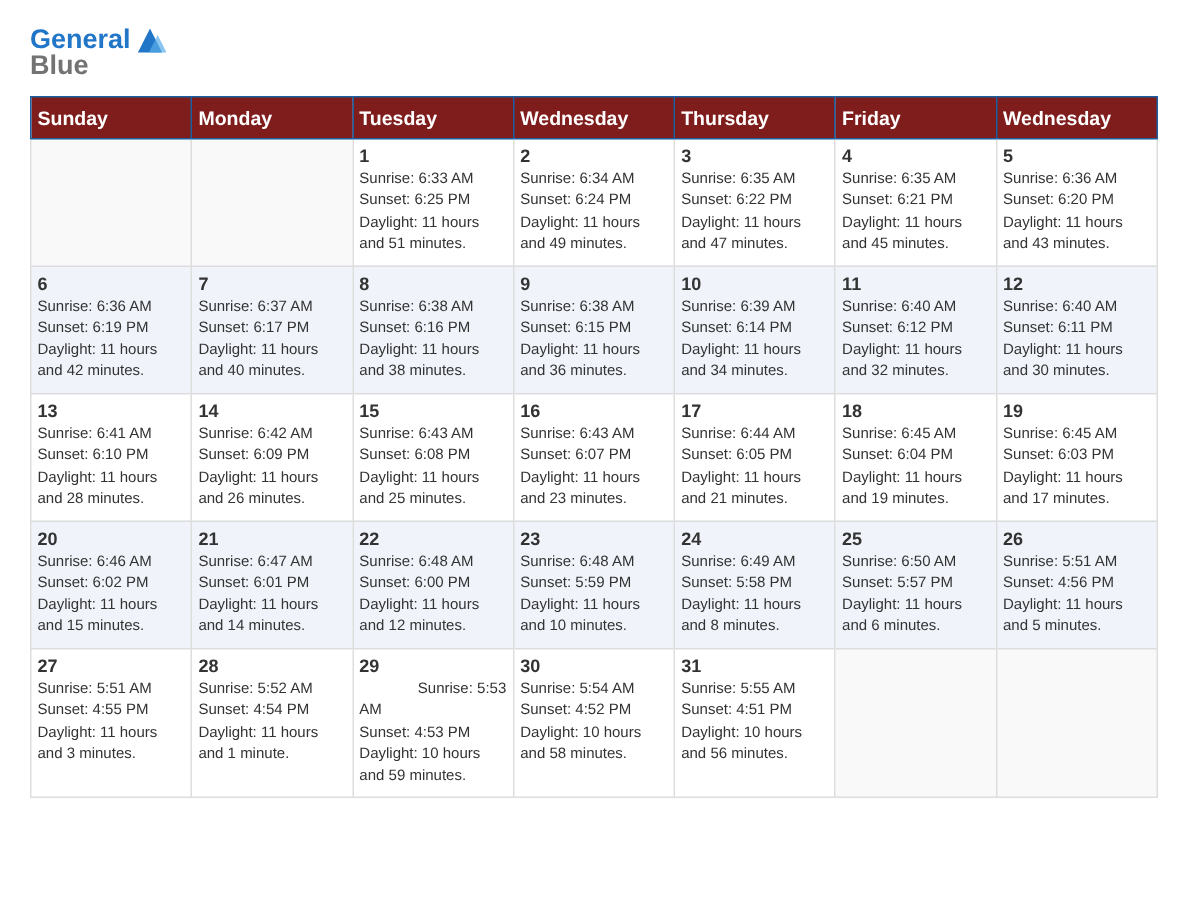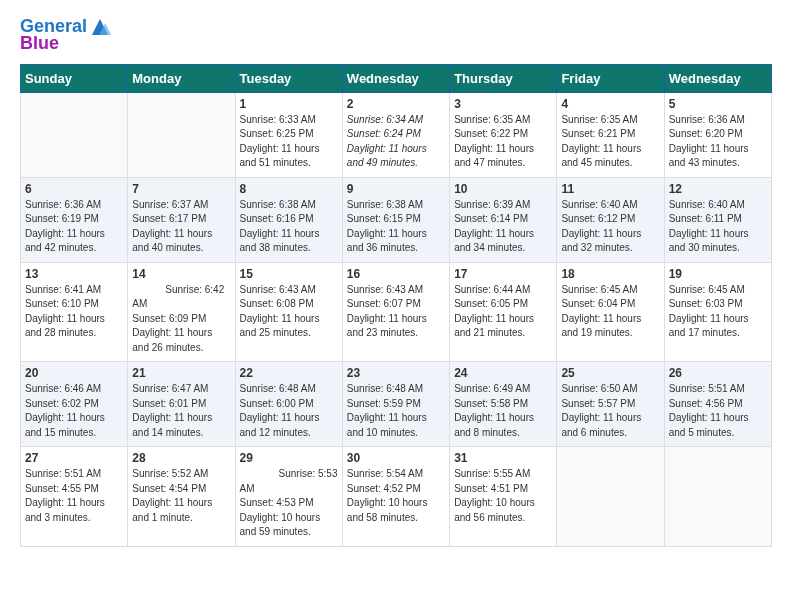--- a/index.html
+++ b/index.html
@@ -54,21 +54,21 @@
       font-size: 14px;
       color: #555;
       margin-top: 2px;
     }
     .calendar {
       width: 100%;
       border-collapse: collapse;
       table-layout: fixed;
     }
     .calendar thead th {
-      background: #0f766e;
+      background: #7f1d1d;
       color: #fff;
       font-size: 13px;
       font-weight: bold;
       padding: 6px 4px;
       text-align: left;
       border: 1px solid #1a5fa0;
     }
     .calendar tbody tr {
       border-bottom: 1px solid #ccc;
     }
@@ -113,21 +113,21 @@
   <div class="header">
     <div class="logo">
       <div>
         <div style="display:flex;align-items:center;">
           <span class="logo-text"><span>General</span></span>
           <svg class="logo-icon" viewBox="0 0 30 30" xmlns="http://www.w3.org/2000/svg">
             <polygon points="4,26 15,4 26,26" fill="#2176c7"></polygon>
             <polygon points="14,26 22,10 30,26" fill="#5aaeea" opacity="0.7"></polygon>
           </svg>
         </div>
-        <div class="logo-text" style="color:#a21caf;margin-top:-4px;">Blue</div>
+        <div class="logo-text" style="color:#737373;margin-top:-4px;">Blue</div>
       </div>
     </div>
     <div class="title-block">
       <div class="month-title"></div>
       <div class="subtitle"></div>
     </div>
   </div>
 
   <table class="calendar">
     <thead>
@@ -141,21 +141,21 @@
           <th>Wednesday</th>
         </tr>
     </thead>
     <tbody id="cal-body">
     <tr class="row-odd">
           <td class="empty"></td>
           <td class="empty"></td>
           <td><span class="day-num">1</span><span class="day-info" style="white-space: pre-line;">Sunrise: 6:33 AM
 Sunset: 6:25 PM
 Daylight: 11 hours and 51 minutes.</span></td>
-          <td><span class="day-num">2</span><span class="day-info" style="white-space: pre-line; font-style: italic;">Sunrise: 6:34 AM
+          <td><span class="day-num">2</span><span class="day-info" style="white-space: pre-line;">Sunrise: 6:34 AM
 Sunset: 6:24 PM
 Daylight: 11 hours and 49 minutes.</span></td>
           <td><span class="day-num">3</span><span class="day-info" style="white-space: pre-line;">Sunrise: 6:35 AM
 Sunset: 6:22 PM
 Daylight: 11 hours and 47 minutes.</span></td>
           <td><span class="day-num">4</span><span class="day-info" style="white-space: pre-line;">Sunrise: 6:35 AM
 Sunset: 6:21 PM
 Daylight: 11 hours and 45 minutes.</span></td>
           <td><span class="day-num">5</span><span class="day-info" style="white-space: pre-line;">Sunrise: 6:36 AM
 Sunset: 6:20 PM
@@ -181,21 +181,21 @@
 Sunset: 6:12 PM
 Daylight: 11 hours and 32 minutes.</span></td>
           <td><span class="day-num">12</span><span class="day-info" style="white-space: pre-line;">Sunrise: 6:40 AM
 Sunset: 6:11 PM
 Daylight: 11 hours and 30 minutes.</span></td>
         </tr>
         <tr class="row-odd">
           <td><span class="day-num">13</span><span class="day-info" style="white-space: pre-line; margin-top: 23px;">Sunrise: 6:41 AM
 Sunset: 6:10 PM
 Daylight: 11 hours and 28 minutes.</span></td>
-          <td><span class="day-num">14</span><span class="day-info" style="white-space: pre-line; margin-left: 33px;">Sunrise: 6:42 AM
+          <td><span class="day-num">14</span><span class="day-info" style="white-space: pre-line;">Sunrise: 6:42 AM
 Sunset: 6:09 PM
 Daylight: 11 hours and 26 minutes.</span></td>
           <td><span class="day-num">15</span><span class="day-info" style="white-space: pre-line;">Sunrise: 6:43 AM
 Sunset: 6:08 PM
 Daylight: 11 hours and 25 minutes.</span></td>
           <td><span class="day-num">16</span><span class="day-info" style="white-space: pre-line;">Sunrise: 6:43 AM
 Sunset: 6:07 PM
 Daylight: 11 hours and 23 minutes.</span></td>
           <td><span class="day-num">17</span><span class="day-info" style="white-space: pre-line;">Sunrise: 6:44 AM
 Sunset: 6:05 PM

